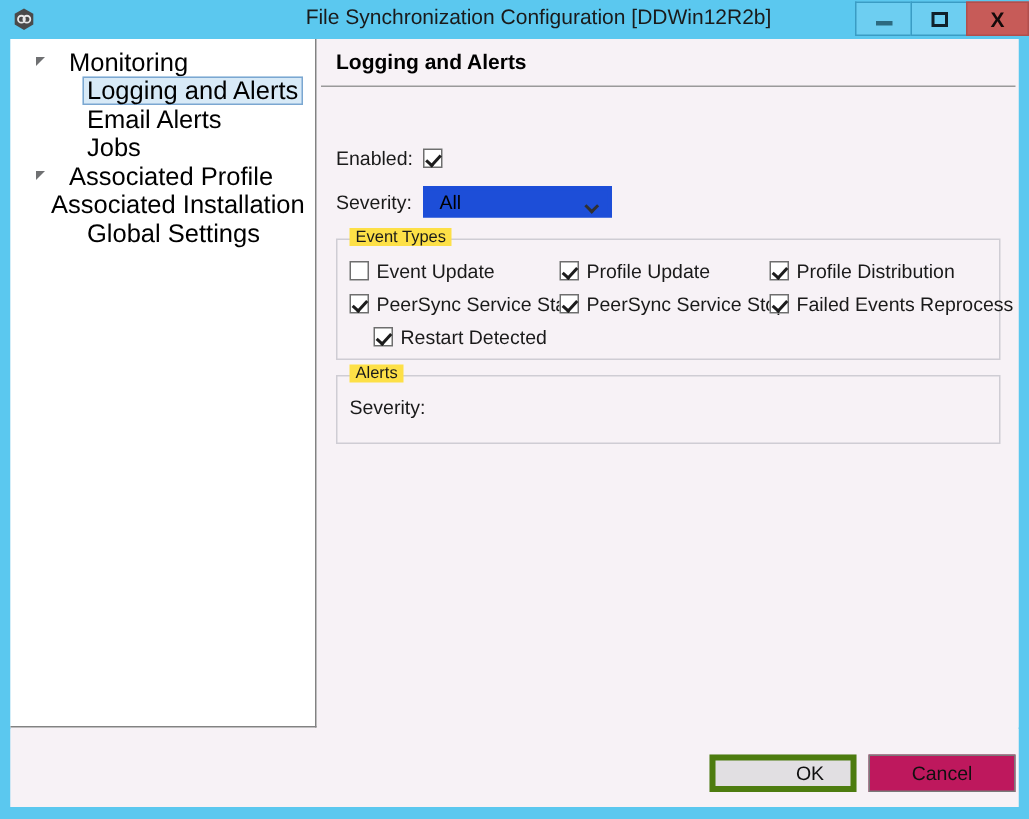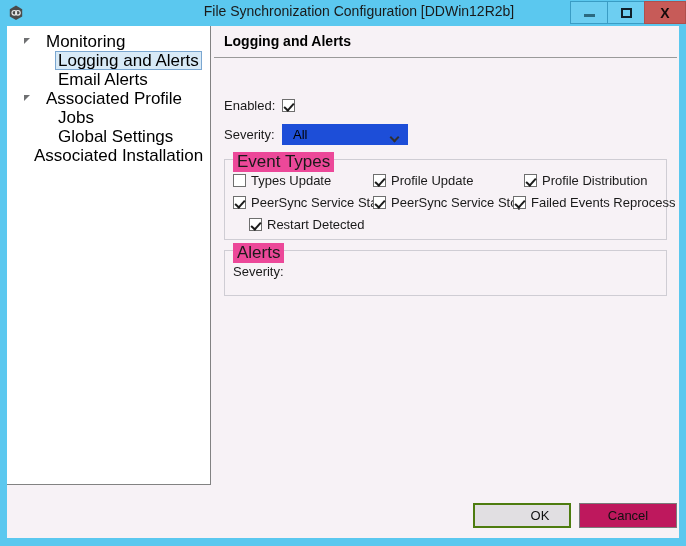--- a/index.html
+++ b/index.html
@@ -238,23 +238,23 @@
   .groupbox {
     position: absolute;
     border: 1px solid #cfcdd4;
     box-sizing: border-box;
     background: transparent;
   }
   .groupbox > .gtitle {
     position: absolute;
     top: -8px;
     left: 8px;
-    background: #ec4899;
+    background: #fde047;
     padding: 0 4px;
-    font-size: 17px;
+    font-size: 11px;
     color: #1a1a1a;
     white-space: nowrap;
   }
   .cbrow {
     position: absolute;
     display: flex;
     align-items: center;
     gap: 5px;
     font-size: 13px;
     color: #1a1a1a;
@@ -278,21 +278,21 @@
     background: #be185d;
     border: 1px solid #7a7a7a;
     font-size: 13px;
     color: #101010;
     display: flex;
     align-items: center;
     justify-content: center;
     font-family: "Liberation Sans", sans-serif;
   }
   .btn.default {
-    border: 2px solid #4d7c0f;
+    border: 4px solid #4d7c0f;
     background: #e1dfe2;
     padding-left: 36px;
   }
 </style>
 </head>
 <body>
 
 <div id="window">
 
   <div class="titlebar">
@@ -328,35 +328,35 @@
         </div>
 
         <div class="tnode lvl1 selected">
           <span class="lbl">Logging and Alerts</span>
         </div>
 
         <div class="tnode lvl1">
           <span class="lbl">Email Alerts</span>
         </div>
 
+        <div class="tnode lvl1">
+          <span class="lbl">Jobs</span>
+        </div>
+
         <div class="tnode lvl0">
           <span class="expander"></span>
           <span class="lbl">Associated Profile</span>
         </div>
 
-        <div class="tnode lvl1">
-          <span class="lbl">Jobs</span>
+        <div class="tnode lvl0" style="padding-left:24px;">
+          <span class="lbl">Associated Installation</span>
         </div>
 
         <div class="tnode lvl1">
           <span class="lbl">Global Settings</span>
-        </div>
-
-        <div class="tnode lvl0" style="padding-left:24px;">
-          <span class="lbl">Associated Installation</span>
         </div>
 
       </div>
     </div>
 
     <div class="content">
 
       <div class="page-title">Logging and Alerts</div>
       <div class="title-rule"></div>
 
@@ -371,27 +371,27 @@
           <span>All</span>
           <span class="chev"></span>
         </span>
       </div>
 
       <div class="groupbox" style="left:12px; top:133px; width:443px; height:81px;">
         <span class="gtitle">Event Types</span>
 
         <div class="cbrow" style="left:8px; top:13px;">
           <span class="cb"></span>
-          <span>Types Update</span>
+          <span>Event Update</span>
         </div>
         <div class="cbrow" style="left:148px; top:13px;">
           <span class="cb checked"></span>
           <span>Profile Update</span>
         </div>
-        <div class="cbrow" style="left:299px; top:13px;">
+        <div class="cbrow" style="left:288px; top:13px;">
           <span class="cb checked"></span>
           <span>Profile Distribution</span>
         </div>
 
         <div class="cbrow" style="left:8px; top:35px;">
           <span class="cb checked"></span>
           <span>PeerSync Service Start</span>
         </div>
         <div class="cbrow" style="left:148px; top:35px;">
           <span class="cb checked"></span>

